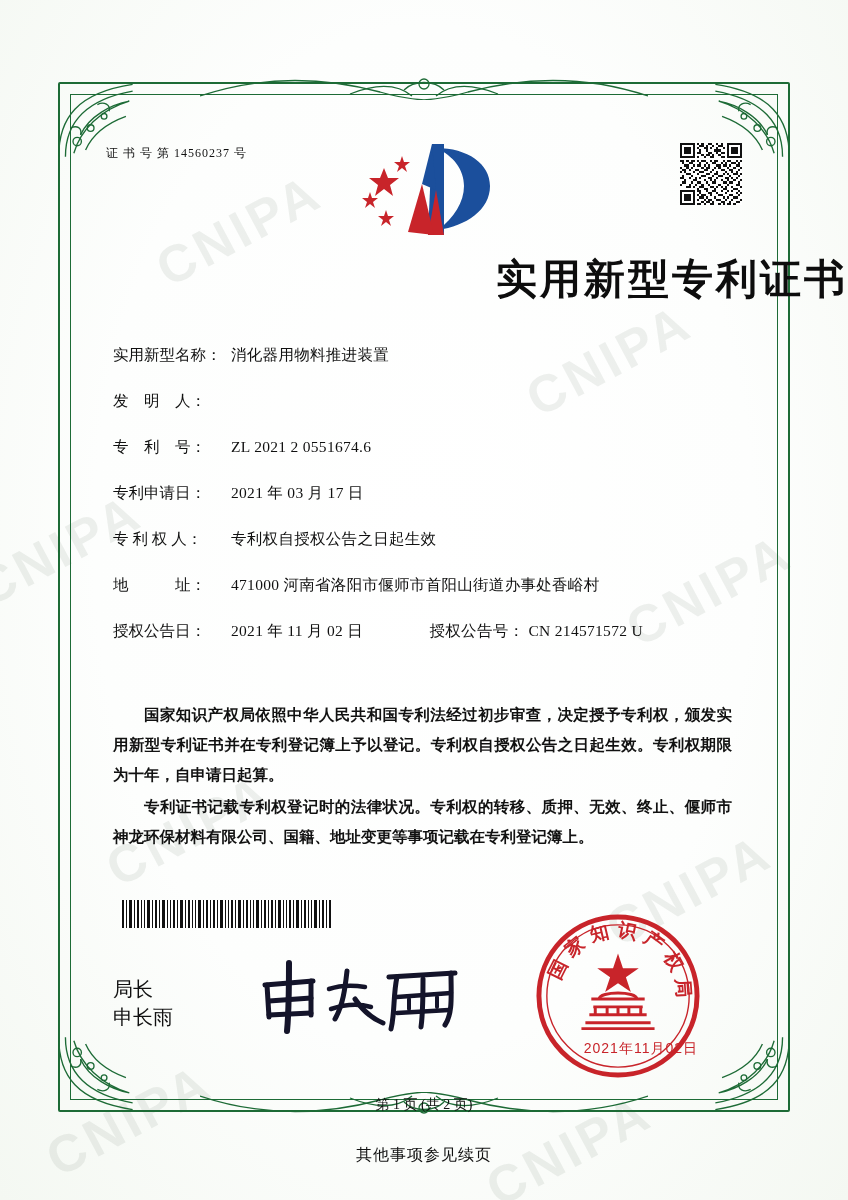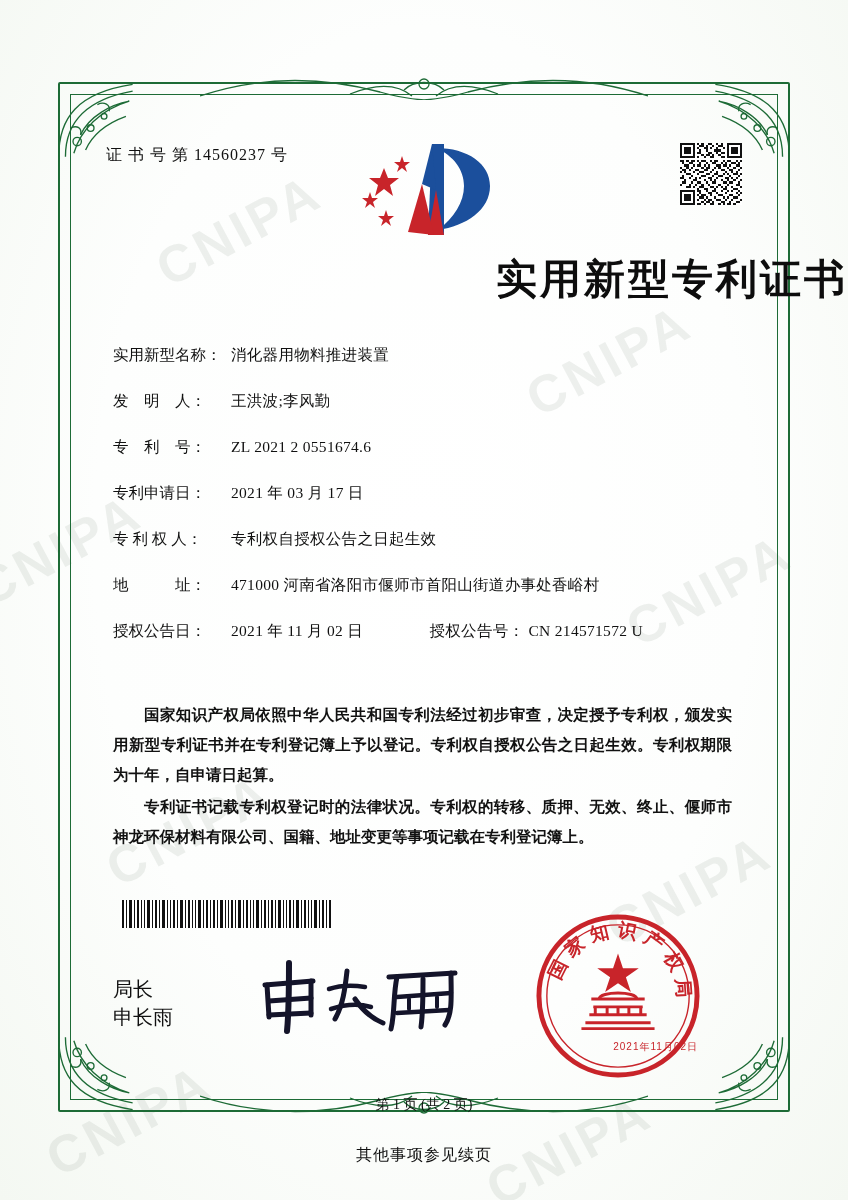--- a/index.html
+++ b/index.html
@@ -57,21 +57,21 @@
   .edge-top{
     position:absolute;left:200px;top:70px;width:448px;height:30px;color:#1d6b36;
   }
   .edge-bottom{
     position:absolute;left:200px;bottom:78px;width:448px;height:30px;color:#1d6b36;transform:scaleY(-1);
   }
 
   
   .cert-no{
     position:absolute;left:106px;top:145px;
-    font-size:16px;letter-spacing:1px;color:#111;
+    font-size:12px;letter-spacing:1px;color:#111;
     font-family:"Liberation Serif","DejaVu Serif",serif;
   }
   .qr{
     position:absolute;right:106px;top:143px;width:62px;height:62px;
   }
 
   
   .logo{
     position:absolute;left:50%;transform:translateX(-50%);top:140px;
     width:160px;height:105px;
@@ -123,21 +123,21 @@
   .sig-hand{
     position:absolute;left:255px;top:955px;width:210px;height:80px;
   }
 
   
   .seal{
     position:absolute;right:146px;top:912px;width:168px;height:168px;
   }
   .seal-date{
     position:absolute;right:150px;top:1040px;
-    font-size:10px;color:#c8242a;letter-spacing:1px;
+    font-size:14px;color:#c8242a;letter-spacing:1px;
     font-family:"Liberation Sans","DejaVu Sans",sans-serif;
   }
 
   
   .pagefoot{
     position:absolute;left:0;right:0;top:1096px;text-align:center;
     font-size:14px;color:#111;
   }
   .tailnote{
     position:absolute;left:0;right:0;top:1145px;text-align:center;
@@ -469,21 +469,20 @@
 
   <div class="title">实用新型专利证书</div>
 
   <div class="fields">
     <div class="frow">
       <div class="flabel">实用新型名称：</div>
       <div class="fval">消化器用物料推进装置</div>
     </div>
     <div class="frow">
       <div class="flabel">发　明　人：</div>
-      <div class="fval">王洪波;李风勤</div>
     </div>
     <div class="frow">
       <div class="flabel">专　利　号：</div>
       <div class="fval">ZL 2021 2 0551674.6</div>
     </div>
     <div class="frow">
       <div class="flabel">专利申请日：</div>
       <div class="fval">2021 年 03 月 17 日</div>
     </div>
     <div class="frow">

